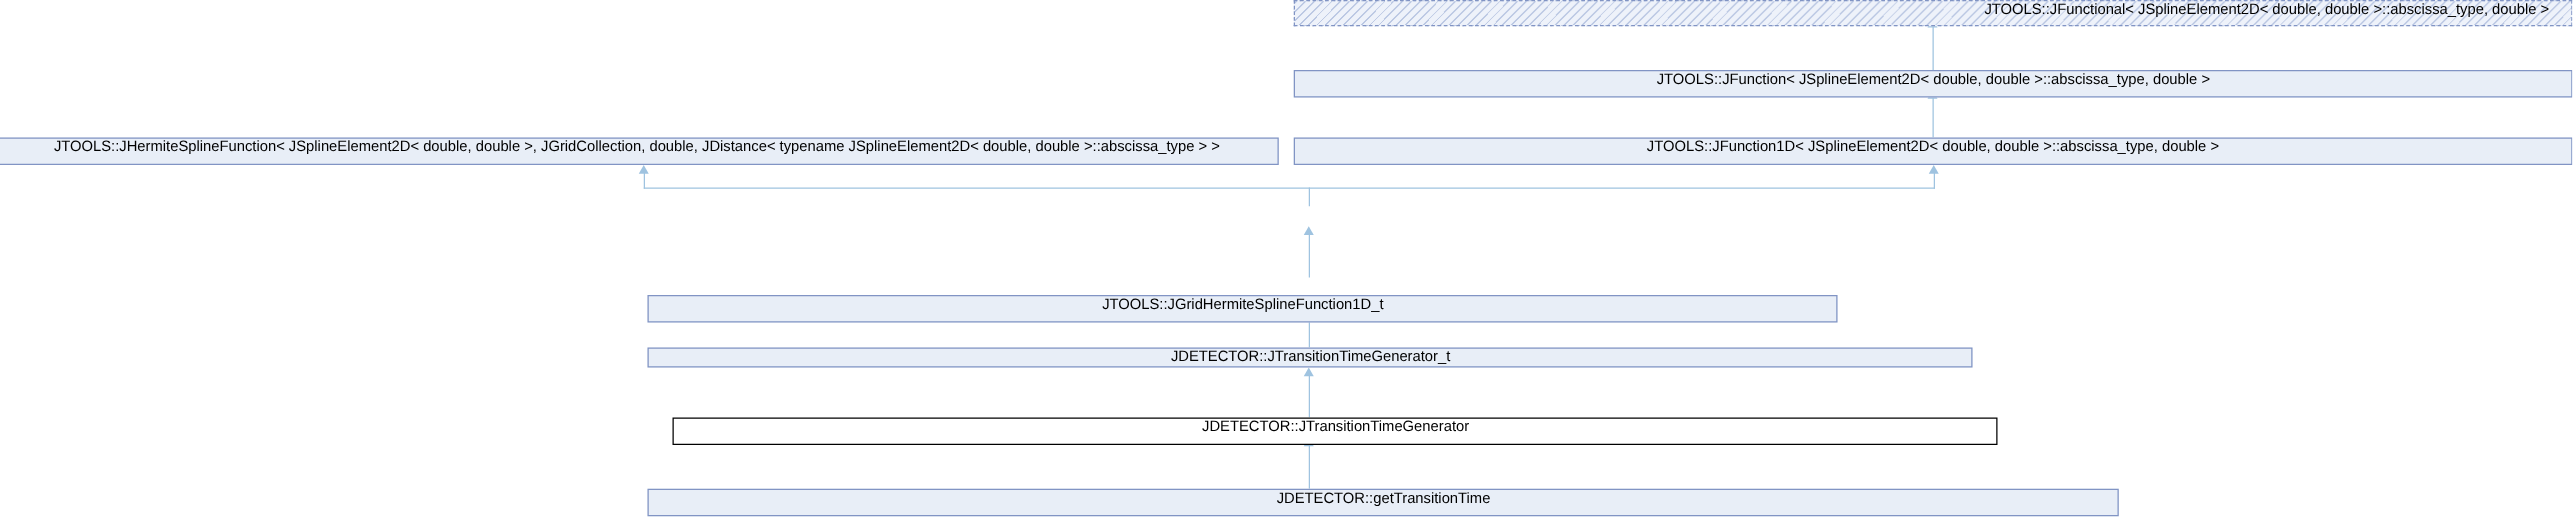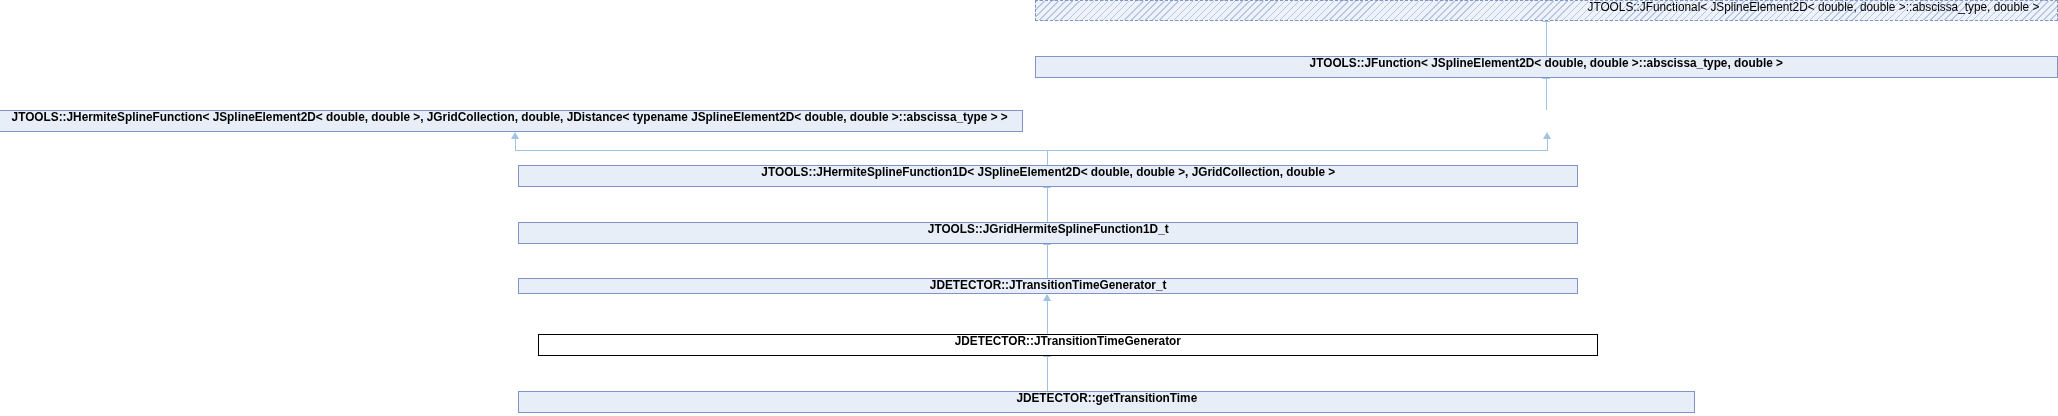--- a/index.html
+++ b/index.html
@@ -57,21 +57,21 @@
         #b9c6e2 5px
     );
   }
   .node.abstract .lbl{
     background:transparent;
   }
 
   
   .node.align-right{justify-content:flex-end;}
   .node.align-right .lbl{padding-right:14px;}
-  .node.align-center{justify-content:center;font-weight:bold;}
+  .node.align-center{justify-content:center;}
 
   
   .edge{
     position:absolute;
     background:#9fc3e0;
   }
   .edge.v{width:1px;}
   .edge.h{height:1px;}
 
   
@@ -118,26 +118,26 @@
   </div>
 
   <div class="node normal align-center" style="left:1035px; top:56px; width:1023px; height:22px;">
     <span class="lbl">JTOOLS::JFunction&lt; JSplineElement2D&lt; double, double &gt;::abscissa_type, double &gt;</span>
   </div>
 
   <div class="node normal align-center" style="left:-4px; top:110px; width:1027px; height:22px;">
     <span class="lbl">JTOOLS::JHermiteSplineFunction&lt; JSplineElement2D&lt; double, double &gt;, JGridCollection, double, JDistance&lt; typename JSplineElement2D&lt; double, double &gt;::abscissa_type &gt; &gt;</span>
   </div>
 
-
-  <div class="node normal align-center" style="left:518px; top:165px; width:1060px; height:22px;">
-    <span class="lbl">JTOOLS::JHermiteSplineFunction1D&lt; JSplineElement2D&lt; double, double &gt;, JGridCollection, double &gt;</span>
+  <div class="node normal align-center" style="left:1035px; top:110px; width:1023px; height:22px;">
+    <span class="lbl">JTOOLS::JFunction1D&lt;  JSplineElement2D&lt; double, double &gt;::abscissa_type, double &gt;</span>
   </div>
 
-  <div class="node normal align-center" style="left:518px; top:222px; width:1060px; height:22px;">
+
+  <div class="node normal align-center" style="left:518px; top:236px; width:952px; height:22px;">
     <span class="lbl">JTOOLS::JGridHermiteSplineFunction1D_t</span>
   </div>
 
   <div class="node normal align-center" style="left:518px; top:278px; width:1060px; height:16px;">
     <span class="lbl">JDETECTOR::JTransitionTimeGenerator_t</span>
   </div>
 
   <div class="node current align-center" style="left:518px; top:334px; width:1060px; height:22px;margin-left:20px;">
     <span class="lbl">JDETECTOR::JTransitionTimeGenerator</span>
   </div>

